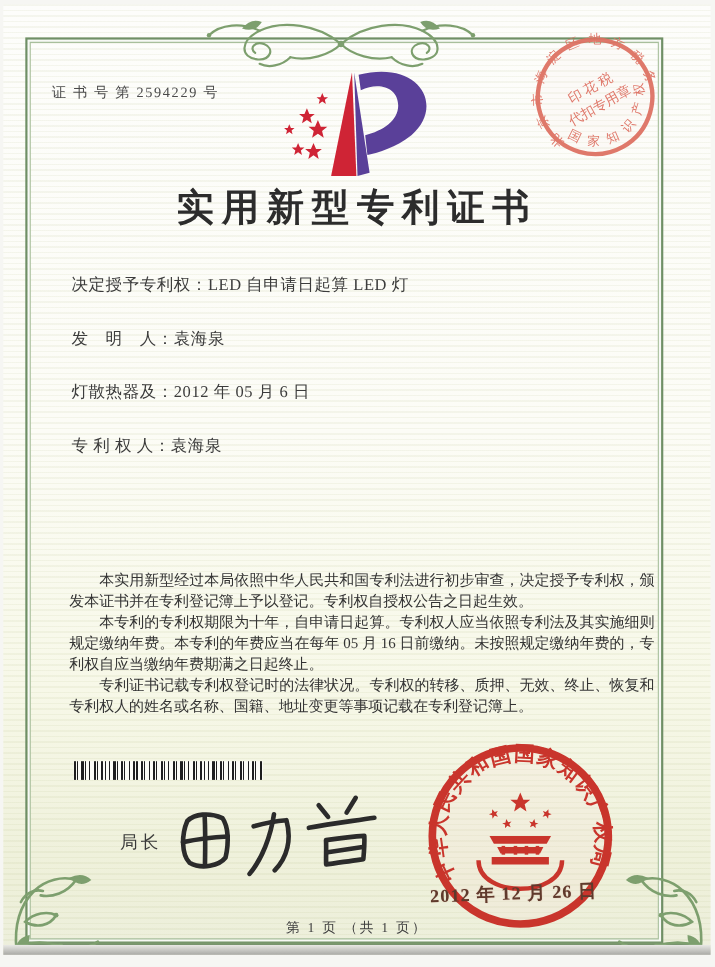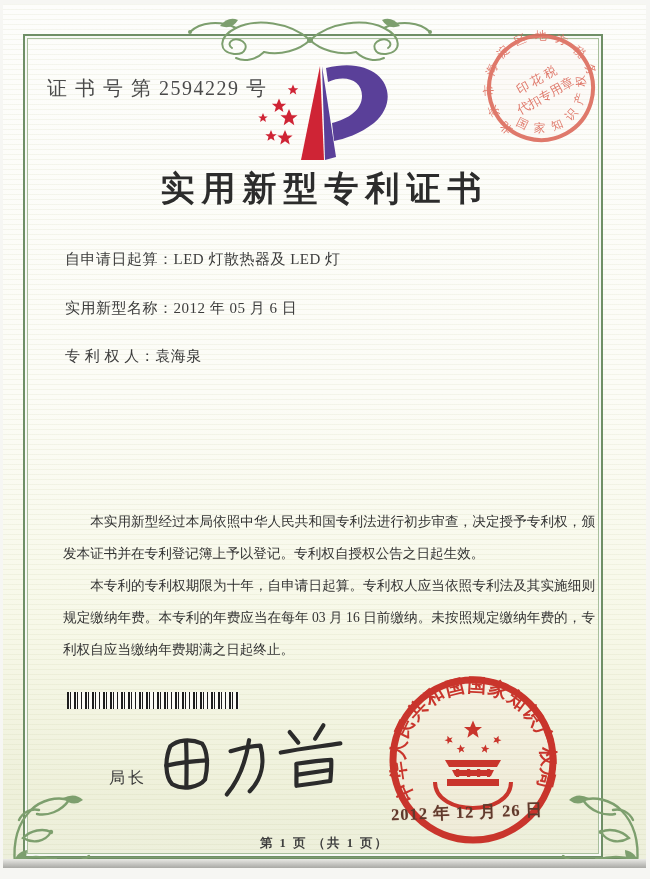--- a/index.html
+++ b/index.html
@@ -25,58 +25,58 @@
   }
   .thick-bottom{
     position:absolute;left:14px;top:853px;width:620px;height:4px;
     background:linear-gradient(180deg,#86a478,#45653e);
   }
   .top-ornament{position:absolute;left:50%;top:8px;transform:translateX(-55%);}
   .corner{position:absolute;width:86px;height:78px;}
   .corner.bl{left:4px;top:786px;}
   .corner.br{left:556px;top:786px;transform:scaleX(-1);}
   .cert-no{
-    position:absolute;left:44px;top:71px;font-size:20px;color:#4a4a4a;
+    position:absolute;left:44px;top:71px;font-size:13px;color:#4a4a4a;
     letter-spacing:1.5px;
   }
   .logo{position:absolute;left:238px;top:56px;}
   .title{
     position:absolute;left:0;top:162px;width:100%;text-align:center;
     font-size:34px;font-weight:600;color:#2c2c2c;letter-spacing:7px;
   }
   .tax-stamp{position:absolute;left:480px;top:26px;transform:rotate(-29deg);opacity:0.92;}
   .fields{position:absolute;left:62px;top:246px;width:480px;}
   .field-row{height:48.5px;font-size:15px;color:#3c3c3c;letter-spacing:0.5px;}
   .field-row .lbl{display:inline-block;}
   .body-text{
-    position:absolute;left:60px;top:502px;width:532px;
-    font-size:13.6px;line-height:32px;color:#333;
+    position:absolute;left:60px;top:514px;width:532px;
+    font-size:13.6px;line-height:19px;color:#333;
     text-align:justify;
   }
   .body-text p{margin:0;text-indent:2em;}
   .barcode{
     position:absolute;left:64px;top:688px;width:172px;height:17px;
     background:repeating-linear-gradient(90deg,
       #1d1d1d 0 2px,#fbfbf5 2px 3px,#1d1d1d 3px 4px,#fbfbf5 4px 7px,
       #1d1d1d 7px 9px,#fbfbf5 9px 10px,#1d1d1d 10px 11px,#fbfbf5 11px 14px,
       #1d1d1d 14px 15px,#fbfbf5 15px 18px);
   }
   .sig-title{
-    position:absolute;left:106px;top:752px;font-size:16px;color:#3a3a3a;letter-spacing:3px;margin-top:12px;
+    position:absolute;left:106px;top:752px;font-size:16px;color:#3a3a3a;letter-spacing:3px;
   }
   .signature{position:absolute;left:148px;top:710px;transform:rotate(-3deg);}
   .seal{position:absolute;left:378px;top:664px;}
   .seal-date{
     position:absolute;left:388px;top:797px;width:190px;
     font-size:16.5px;font-weight:bold;color:#5f3a2c;letter-spacing:1px;
     transform:rotate(-2deg);text-shadow:0 0 1px rgba(160,50,40,0.35);
   }
   .footer{
     position:absolute;left:0;top:831px;width:100%;text-align:center;
-    font-size:12.5px;color:#3f3f3f;letter-spacing:2px;font-weight:bold;
+    font-size:12.5px;color:#3f3f3f;letter-spacing:2px;
   }
   svg text{font-family:"Liberation Serif","DejaVu Serif",serif;}
 </style>
 </head>
 <body>
 
 <div class="page">
 
   <div class="frame"></div>
   <div class="thick-bottom"></div>
@@ -159,33 +159,37 @@
     </text>
     <text font-size="11.5" fill="#dd6e5f">
       <textPath href="#taxBottom" startOffset="6" textLength="128" lengthAdjust="spacing">国家知识产权局</textPath>
     </text>
     <text x="0" y="-5" text-anchor="middle" font-size="12.5" fill="#dd6e5f">印 花 税</text>
     <text x="0" y="13" text-anchor="middle" font-size="12.5" fill="#dd6e5f">代扣专用章</text>
   </svg>
 
   <div class="fields">
     <div class="field-row">
-      <span class="lbl">自申请日起算：</span><span>LED 灯散热器及 LED 灯</span>
-    </div>
-    <div class="field-row">
-      <span class="lbl">实用新型名称：</span><span>2012 年 05 月 6 日</span>
+      <span class="lbl">决定授予专利权：</span><span>LED 自申请日起算 LED 灯</span>
+    </div>
+    <div class="field-row">
+      <span class="lbl">发　明　人：</span><span>袁海泉</span>
+    </div>
+    <div class="field-row">
+      <span class="lbl">灯散热器及：</span><span>2012 年 05 月 6 日</span>
     </div>
     <div class="field-row">
       <span class="lbl">专 利 权 人：</span><span>袁海泉</span>
     </div>
   </div>
 
   <div class="body-text">
     <p>本实用新型经过本局依照中华人民共和国专利法进行初步审查，决定授予专利权，颁发本证书并在专利登记簿上予以登记。专利权自授权公告之日起生效。</p>
-    <p>本专利的专利权期限为十年，自申请日起算。专利权人应当依照专利法及其实施细则规定缴纳年费。本专利的年费应当在每年 03 月 16 日前缴纳。未按照规定缴纳年费的，专利权自应当缴纳年费期满之日起终止。</p>
+    <p>本专利的专利权期限为十年，自申请日起算。专利权人应当依照专利法及其实施细则规定缴纳年费。本专利的年费应当在每年 05 月 16 日前缴纳。未按照规定缴纳年费的，专利权自应当缴纳年费期满之日起终止。</p>
+    <p>专利证书记载专利权登记时的法律状况。专利权的转移、质押、无效、终止、恢复和专利权人的姓名或名称、国籍、地址变更等事项记载在专利登记簿上。</p>
   </div>
 
   <div class="barcode"></div>
 
   <div class="sig-title">局长</div>
   <svg class="signature" width="205" height="88" viewBox="0 0 205 88">
     <g stroke="#2b2b2b" stroke-width="4.2" fill="none" stroke-linecap="round" stroke-linejoin="round">
 
       <path d="M20,28 C14,40 13,58 20,66 C31,73 47,70 53,63 C57,49 57,35 52,27 C40,21 27,22 20,28 Z"></path>
       <path d="M36,24 C36,38 35,54 34,68"></path>

